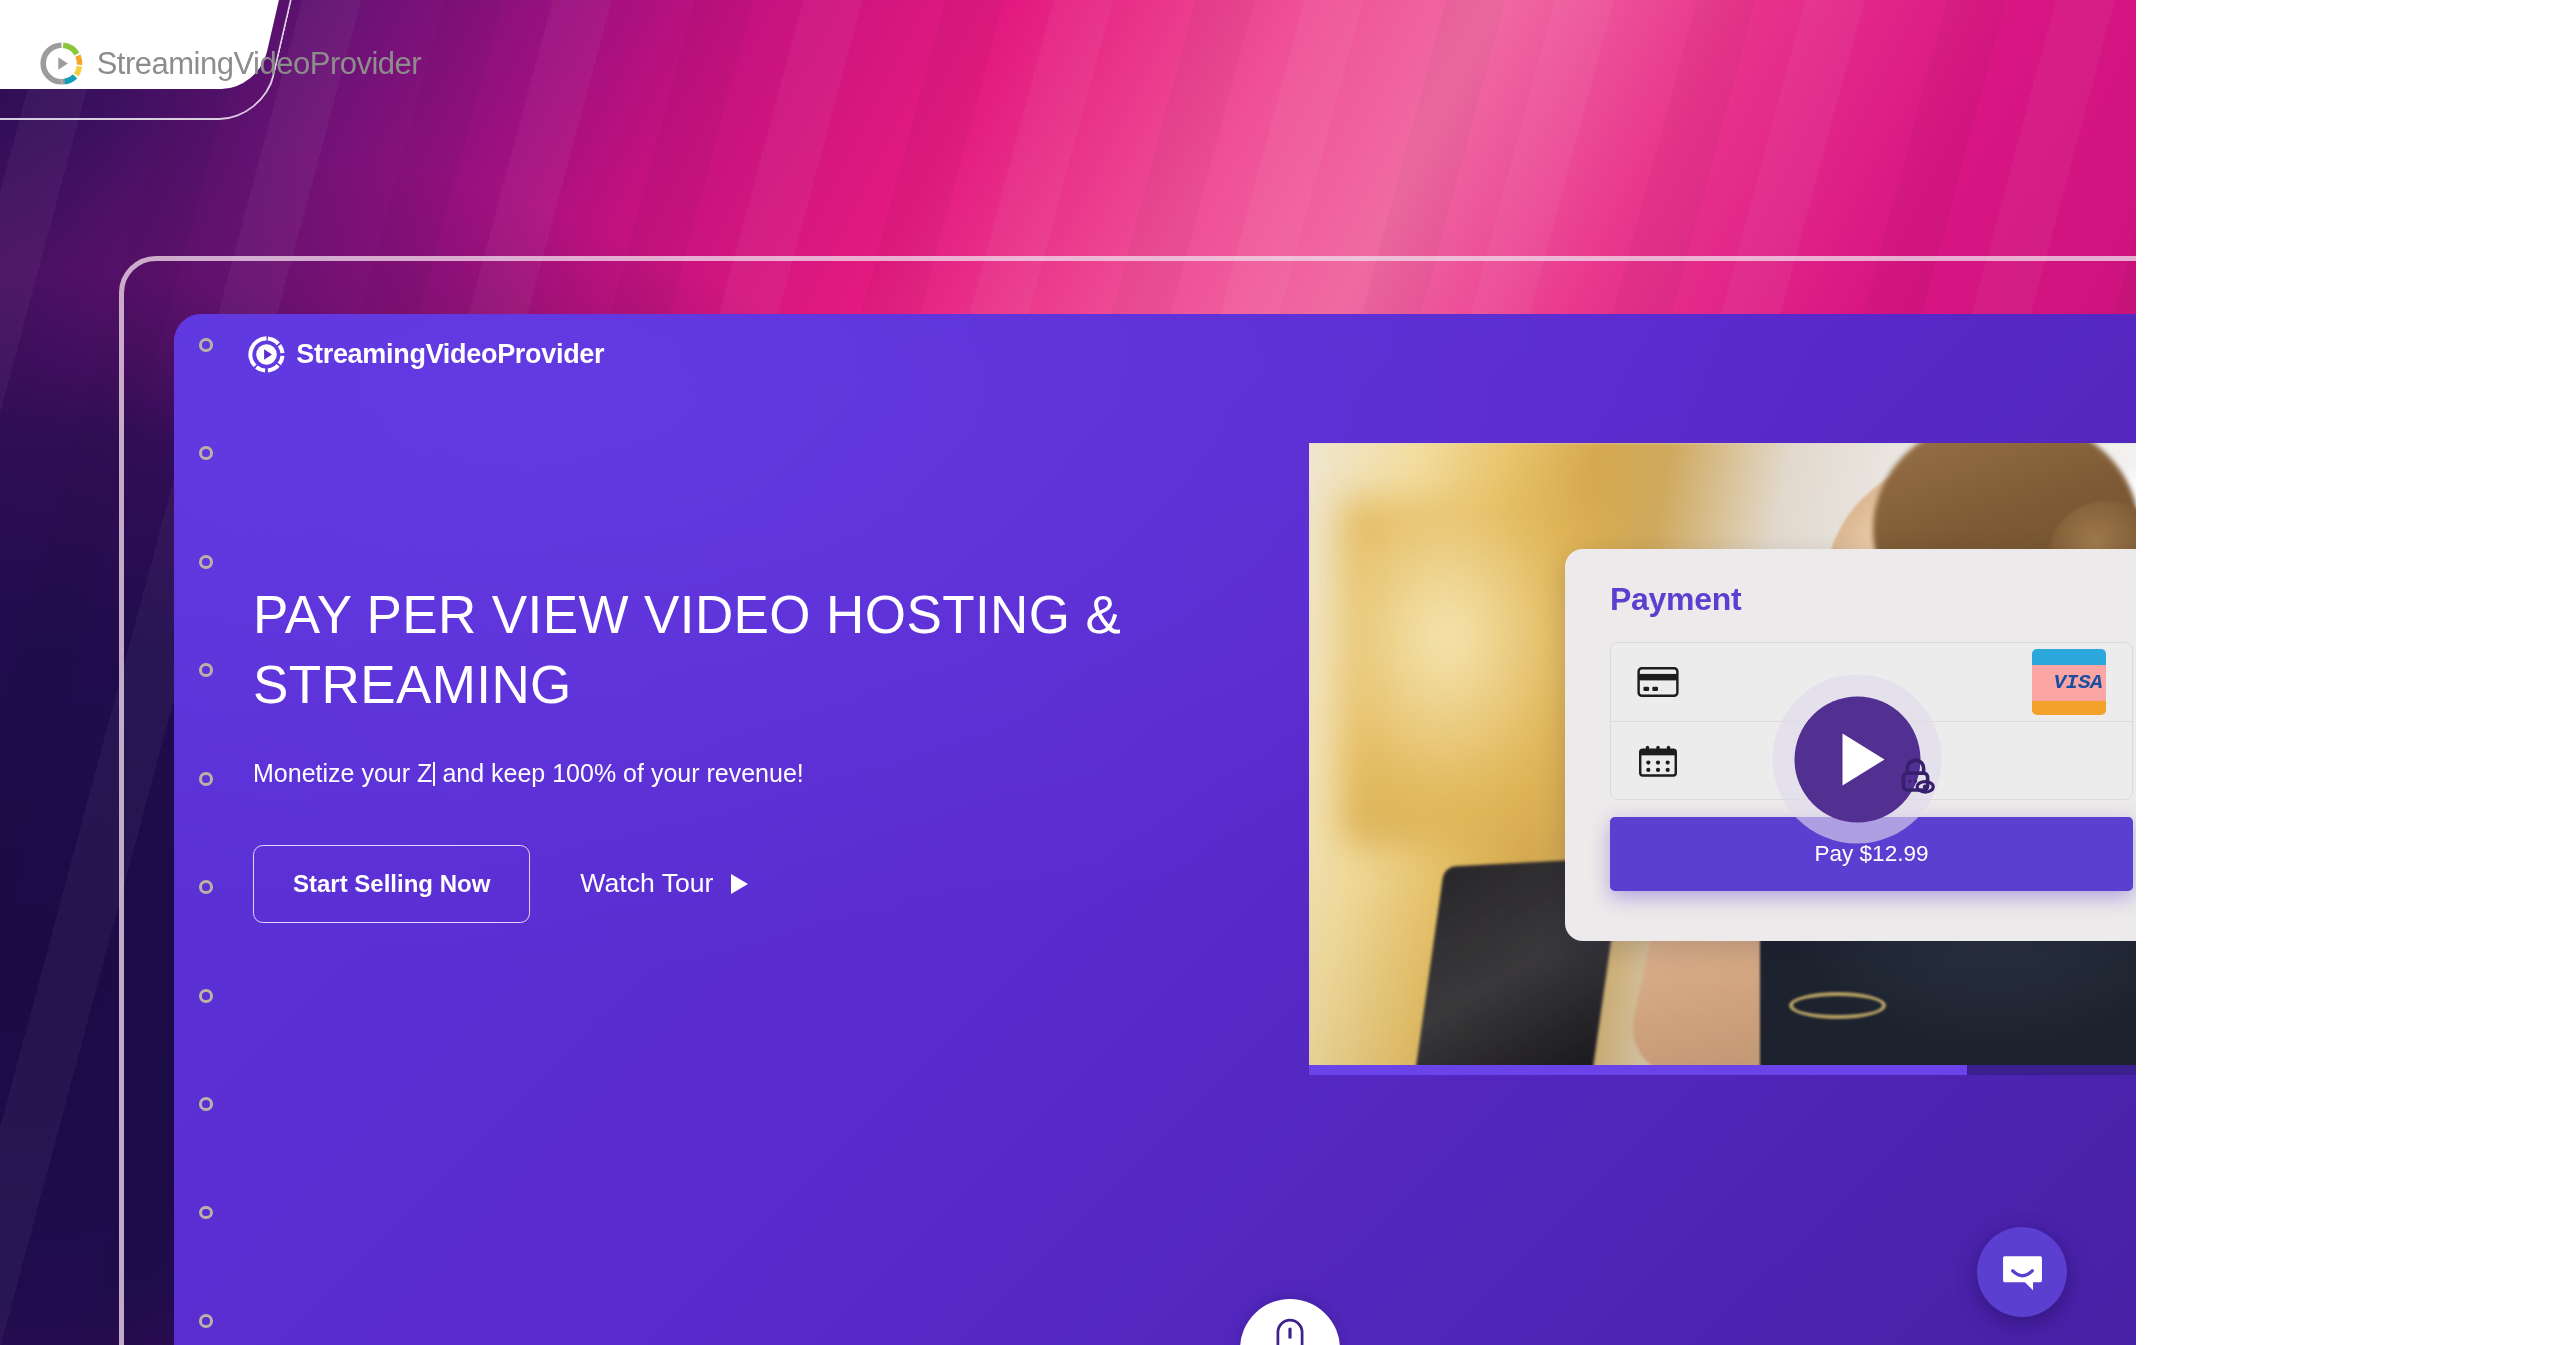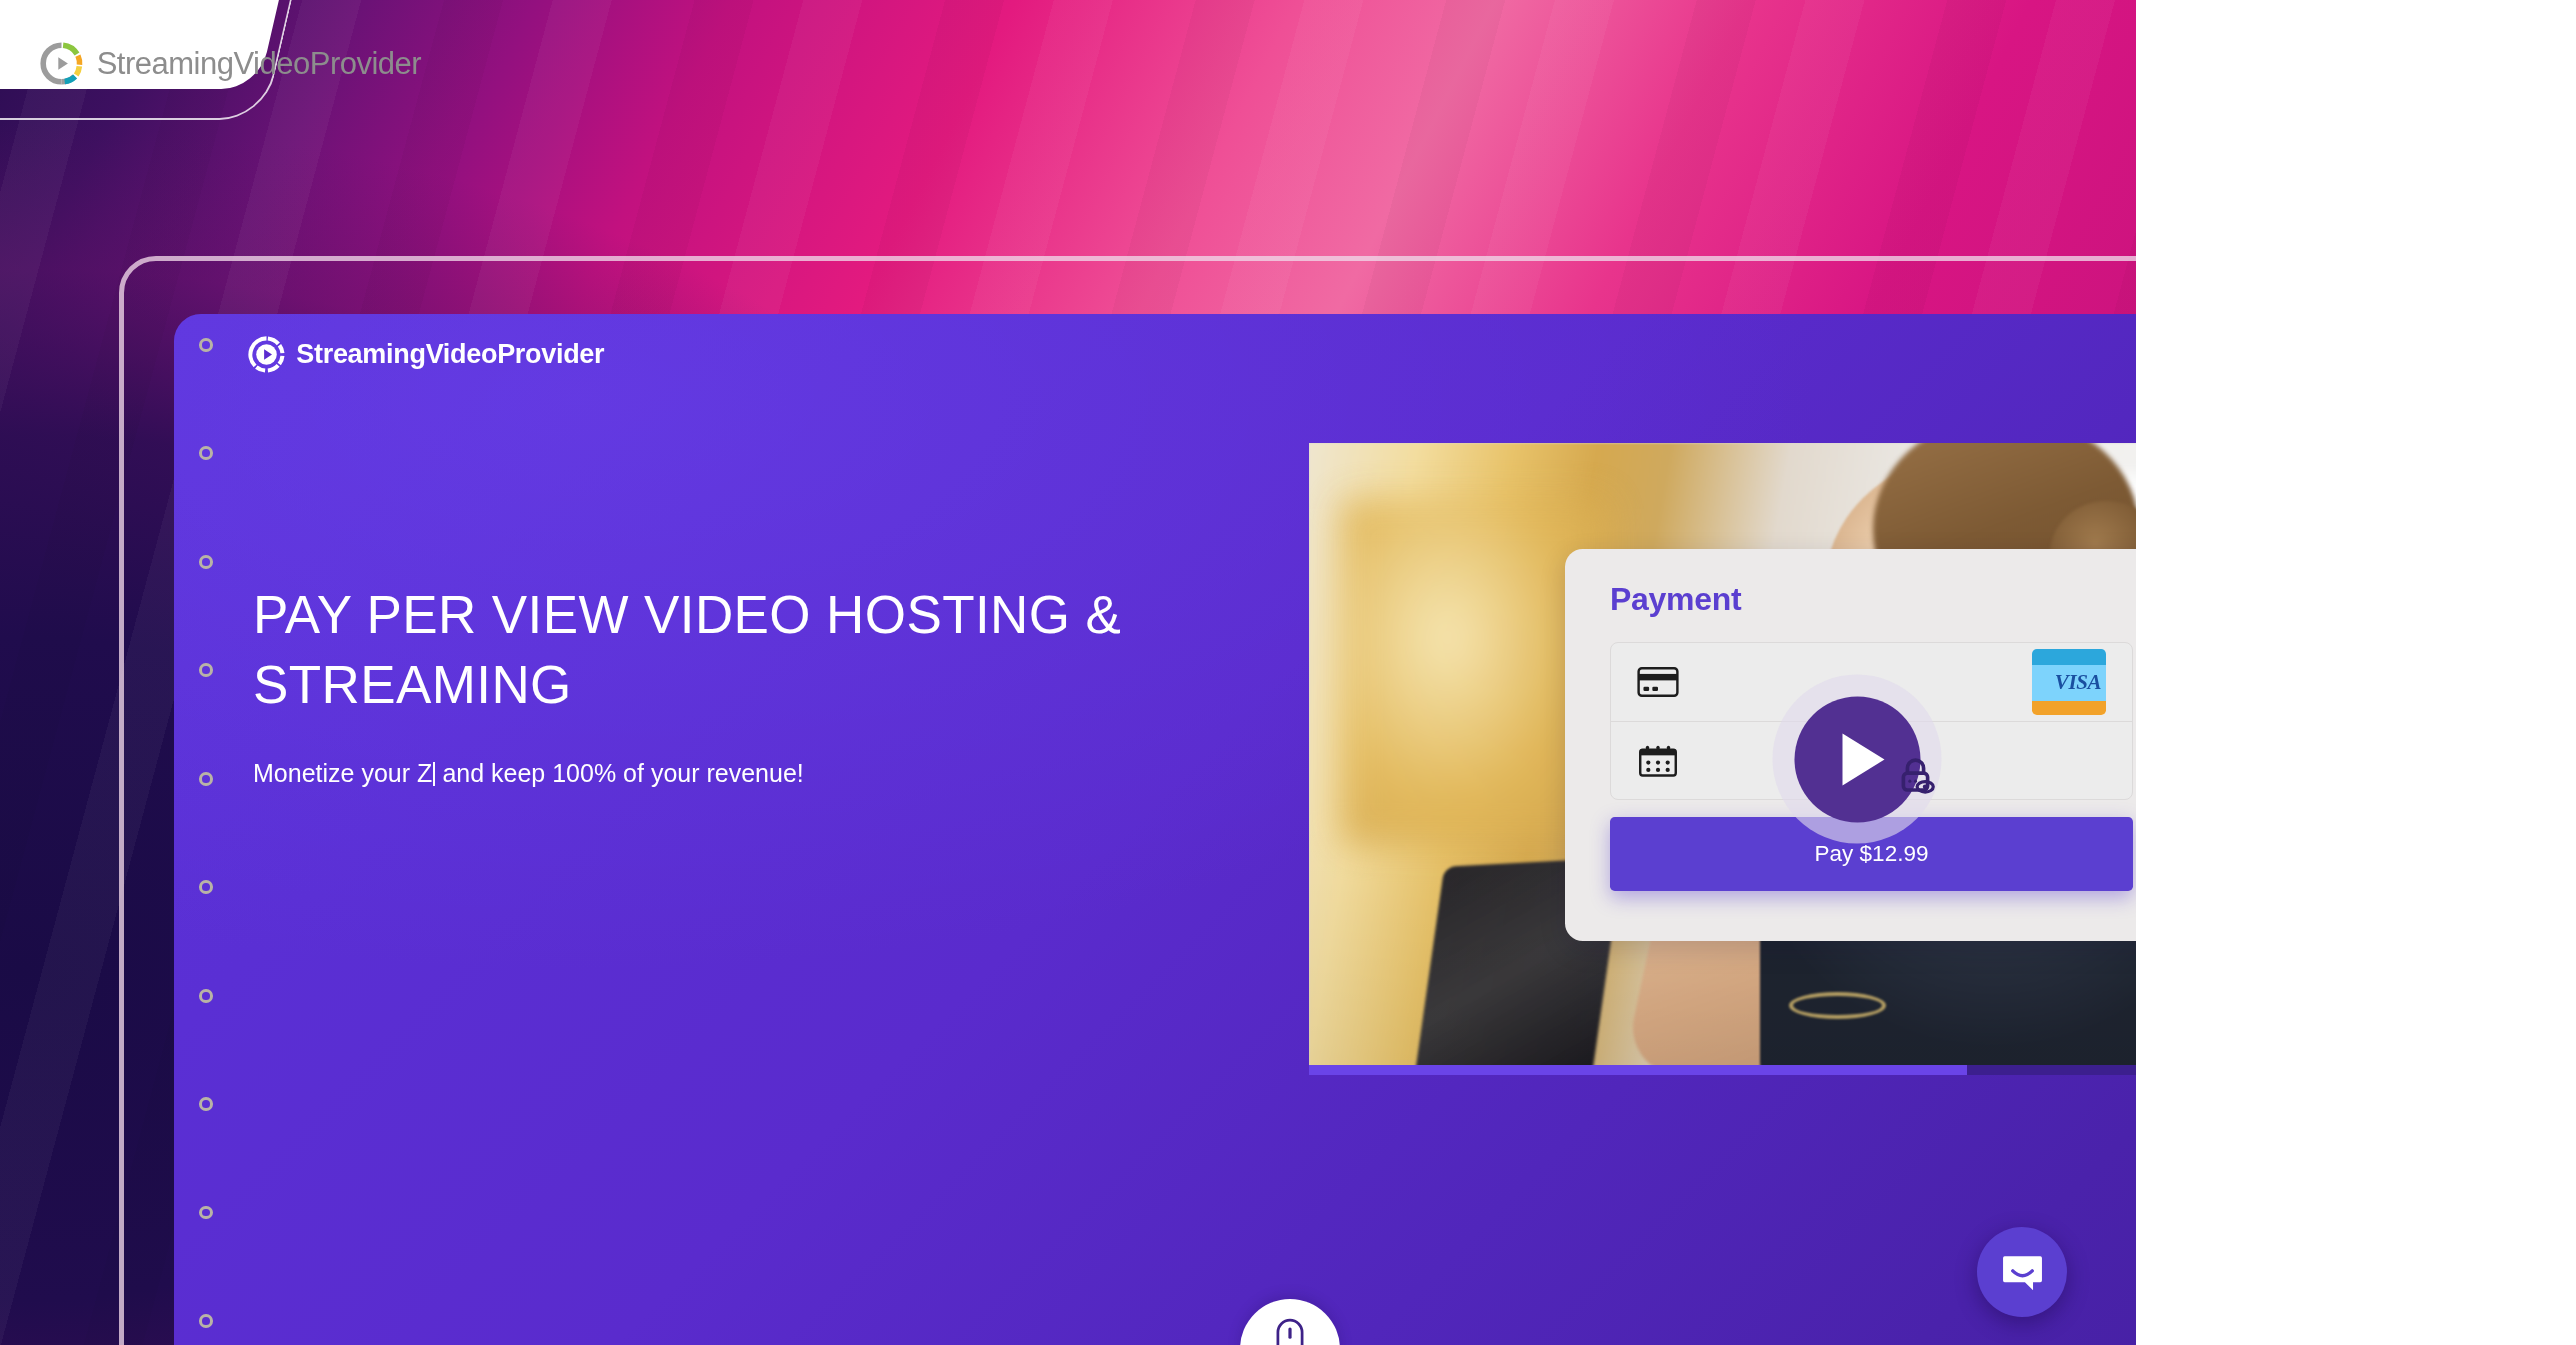--- a/index.html
+++ b/index.html
@@ -406,25 +406,25 @@
   #visa-badge {
     margin-left: auto;
     width: 74px; height: 66px;
     border-radius: 4.8px;
     overflow: hidden;
     background: #ffffff;
     display: flex; flex-direction: column;
   }
   #visa-badge .vb-top { height: 16px; background: #2ca7dc; }
   #visa-badge .vb-mid {
-    flex: 1; background: #7dd3fc;
+    flex: 1; background: #fca5a5;
     display: flex; align-items: center; justify-content: center;
     color: #1a4fa0; font-size: 21px; font-weight: 700;
     font-style: italic; letter-spacing: -0.4px;
-    font-family: Liberation Serif, serif;
+    font-family: Liberation Mono, monospace;
     padding-left: 18px;
   }
   #visa-badge .vb-bot { height: 14.5px; background: #f2a22a; }
   #pay-button {
     position: absolute;
     left: 45px; bottom: 50px;
     width: 523px; height: 74px;
     background: #5b3fd0;
     border: none; border-radius: 4.8px;
     color: #ffffff;
@@ -587,20 +587,27 @@
       </div>
 
     </div>
 
     <div id="hero">
       <h1 id="hero-title">PAY PER VIEW VIDEO HOSTING &amp; STREAMING</h1>
       <p id="hero-sub-1">
         <span>Monetize your </span><span>Z</span><span class="type-caret"></span><span> and keep 100% of your revenue!</span>
       </p>
 
+      <div id="hero-cta-row">
+        <button id="start-selling-btn">Start Selling Now</button>
+        <a id="watch-tour-link">
+          <span>Watch Tour</span>
+          <span class="tri"></span>
+        </a>
+      </div>
     </div>
 
     <div id="video-panel">
       <div id="photo-bg">
         <div class="ph" id="ph-wall"></div>
         <div class="ph" id="ph-poster-l"></div>
         <div class="ph" id="ph-poster-r"></div>
         <div class="ph" id="ph-poster-r2"></div>
         <div class="ph" id="ph-floorlamp"></div>
         <div class="ph" id="ph-arm"></div>

